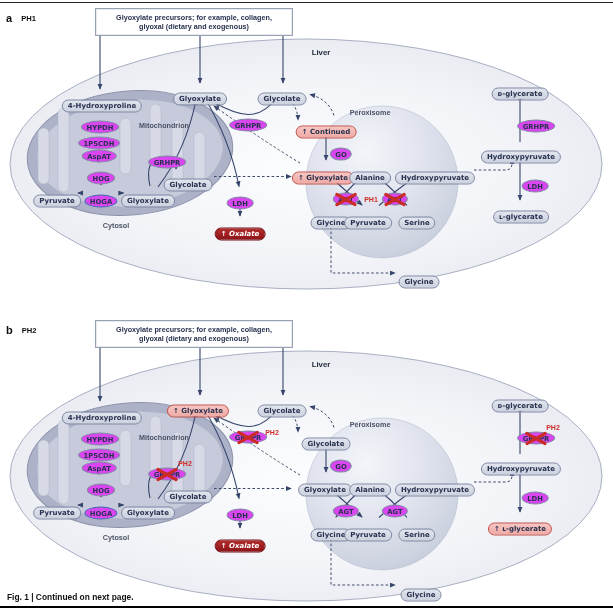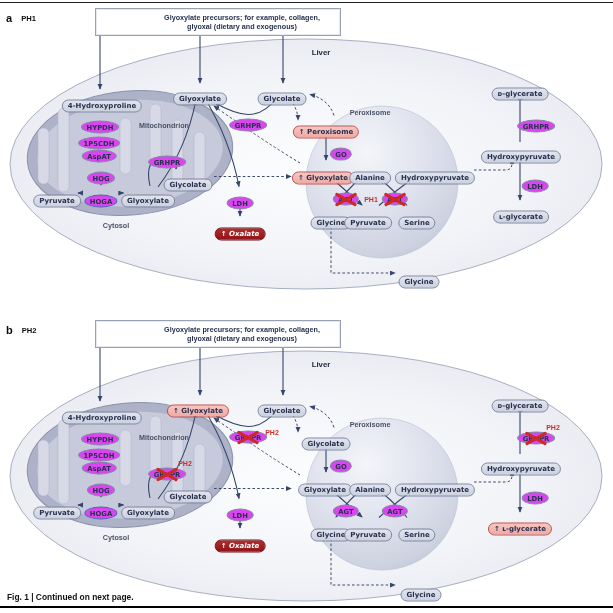--- a/index.html
+++ b/index.html
@@ -24,21 +24,21 @@
   .region{font-size:7.2px;font-weight:bold;color:#4a5265;}
   .region-bold{font-size:7.8px;font-weight:bold;color:#1b2536;}
   .deficiency{font-size:7px;font-weight:bold;color:#cd2f28;}
   .cross{width:24px;height:16px;z-index:4;}
   .cross::before,.cross::after{content:"";position:absolute;left:0;right:0;top:6.7px;
         height:2.6px;background:#cc2b24;border-radius:2px;}
   .cross::before{transform:rotate(29deg);}
   .cross::after{transform:rotate(-29deg);}
   .pbox{position:absolute;width:196px;height:26px;background:#fff;border:1px solid #98a0b3;
         box-shadow:0 0 0 1px #e7e9ef inset;z-index:2;display:flex;flex-direction:column;
-        justify-content:center;font-size:7.2px;font-weight:bold;color:#27314f;text-align:center;line-height:9.5px;padding-left:48px;}
+        justify-content:center;font-size:7.2px;font-weight:bold;color:#27314f;text-align:center;line-height:9.5px;}
   .pletter{position:absolute;z-index:2;font-weight:bold;color:#0d0d0d;}
   .pletter .ltr{font-size:11px;}
   .pletter .tag{font-size:7.6px;margin-left:9px;vertical-align:1px;}
   #caption{position:absolute;left:7px;top:592px;font-size:8.4px;font-weight:bold;color:#111;z-index:2;}
 </style>
 </head>
 <body>
 
 <div class="rule" id="rule-top"></div>
 <div class="rule" id="rule-bottom"></div>
@@ -132,21 +132,21 @@
     <div class="node region-bold" style="left: 321px; top: 44px;">Liver</div>
     <div class="node region" style="left: 164px; top: 117px;">Mitochondrion</div>
     <div class="node region" style="left: 370px; top: 104px;">Peroxisome</div>
     <div class="node region" style="left: 116px; top: 217px;">Cytosol</div>
     <div class="node metabolite" style="left: 102px; top: 98px;">4-Hydroxyproline</div>
     <div class="node metabolite" style="left: 200px; top: 91px;">Glyoxylate</div>
     <div class="node metabolite" style="left: 282px; top: 91px;">Glycolate</div>
     <div class="node metabolite" style="left: 188px; top: 177px;">Glycolate</div>
     <div class="node metabolite" style="left: 57px; top: 193px;">Pyruvate</div>
     <div class="node metabolite" style="left: 148px; top: 193px;">Glyoxylate</div>
-    <div class="node metabolite elevated" style="left: 326px; top: 124px;">↑ Peroxisome</div>
+    <div class="node metabolite elevated" style="left: 326px; top: 124px;">↑ Continued</div>
     <div class="node metabolite elevated" style="left: 323px; top: 170px;">↑ Glyoxylate</div>
     <div class="node metabolite" style="left: 370px; top: 170px;">Alanine</div>
     <div class="node metabolite" style="left: 435px; top: 170px;">Hydroxypyruvate</div>
     <div class="node metabolite" style="left: 331px; top: 215px;">Glycine</div>
     <div class="node metabolite" style="left: 368px; top: 215px;">Pyruvate</div>
     <div class="node metabolite" style="left: 417px; top: 215px;">Serine</div>
     <div class="node metabolite" style="left: 520px; top: 86px;">ᴅ-glycerate</div>
     <div class="node metabolite" style="left: 521px; top: 149px;">Hydroxypyruvate</div>
     <div class="node metabolite" style="left: 521px; top: 209px;">ʟ-glycerate</div>
     <div class="node metabolite" style="left: 419px; top: 274px;">Glycine</div>

